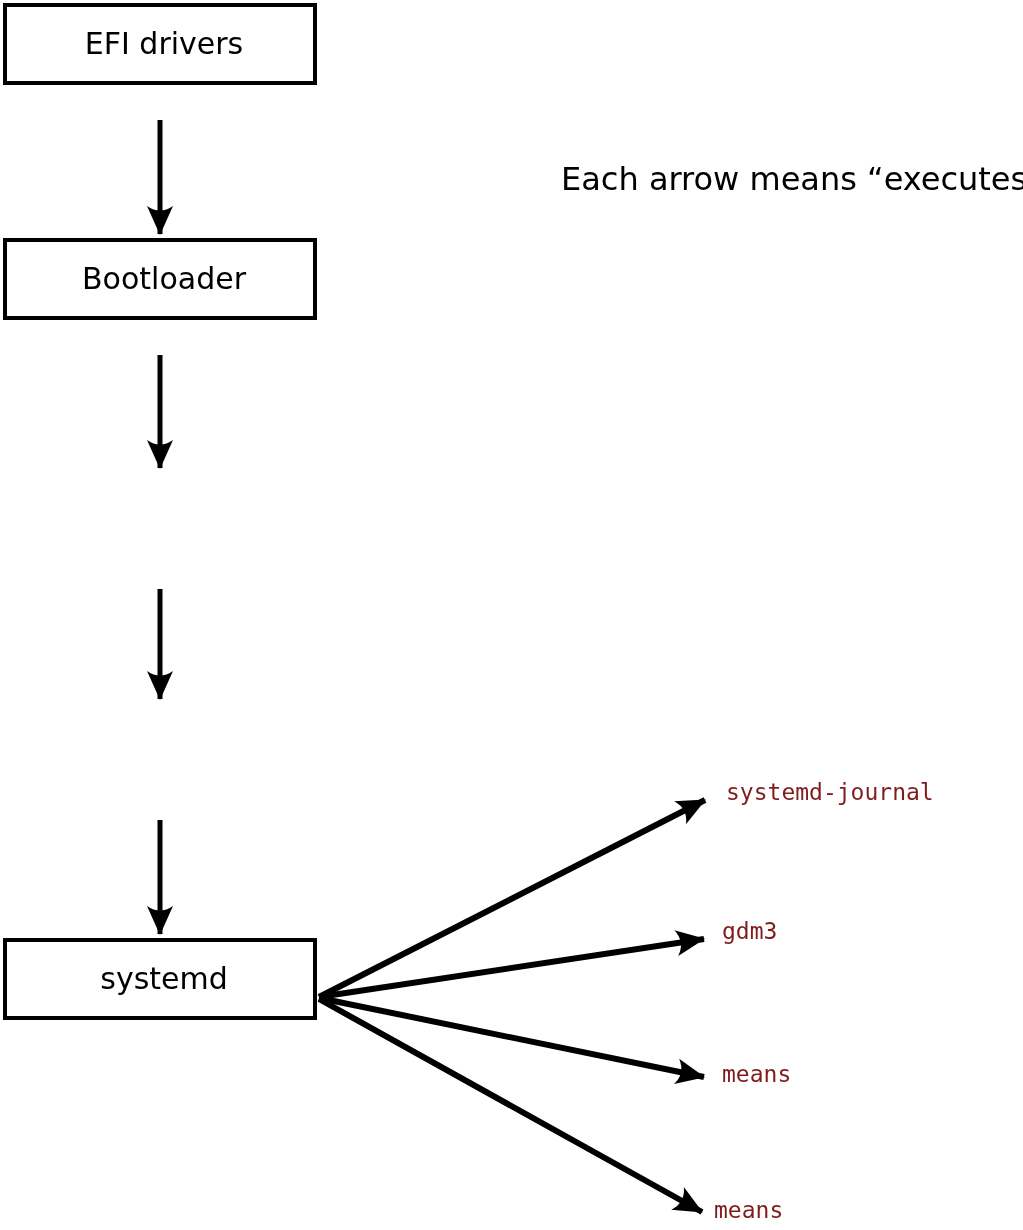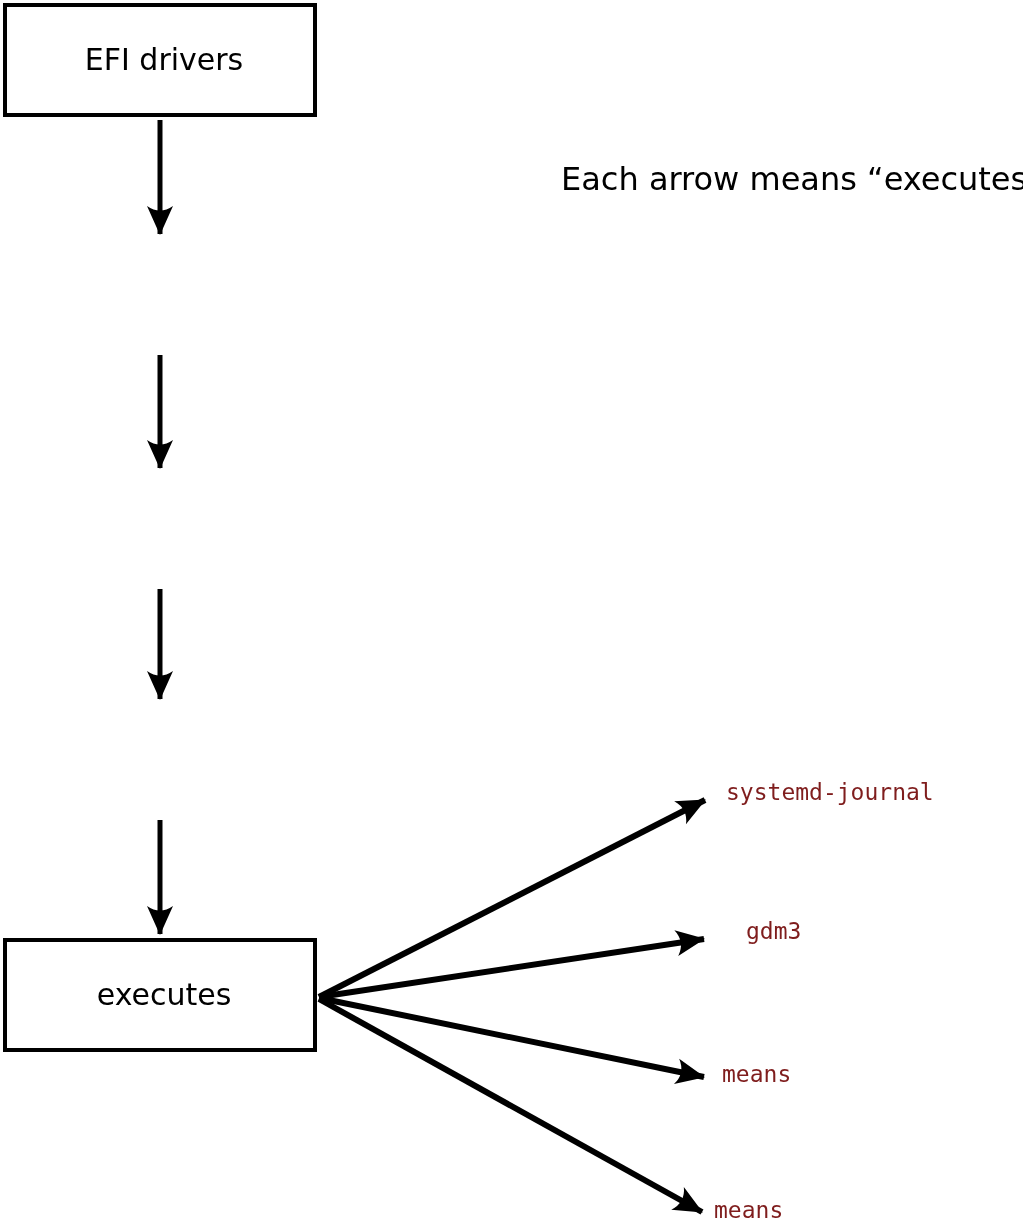--- a/index.html
+++ b/index.html
@@ -13,21 +13,21 @@
     height: 1230px;
     background: #ffffff;
     overflow: hidden;
     font-family: "DejaVu Sans", "Liberation Sans", sans-serif;
     color: #000000;
   }
   .node-box {
     position: absolute;
     left: 3px;
     width: 314px;
-    height: 114px;
+    height: 82px;
     box-sizing: border-box;
     border: 4px solid #000000;
     background: #ffffff;
     display: flex;
     align-items: center;
     justify-content: center;
     padding-left: 8px;
   }
   .node-label {
     font-size: 30px;
@@ -80,30 +80,33 @@
     <line x1="319" y1="997" x2="705" y2="800" stroke-width="6" marker-end="url(#ah)"></line>
     <line x1="319" y1="997" x2="704" y2="939" stroke-width="6" marker-end="url(#ah)"></line>
     <line x1="319" y1="998" x2="704" y2="1077" stroke-width="6" marker-end="url(#ah)"></line>
     <line x1="319" y1="999" x2="702" y2="1212" stroke-width="6" marker-end="url(#ah)"></line>
   </svg>
 
   <div class="node-box" style="top:3px">
     <span class="node-label">EFI drivers</span>
   </div>
 
+  <div class="node-box" style="top:238px">
+    <span class="node-label">Bootloader</span>
+  </div>
 
 
 
   <div class="node-box" style="top:938px">
-    <span class="node-label">executes</span>
+    <span class="node-label">systemd</span>
   </div>
 
   <div class="note-text">Each arrow means “executes”.</div>
 
   <div class="svc-label" style="left:726px; top:773px">systemd-journal</div>
 
-  <div class="svc-label" style="left:746px; top:912px">gdm3</div>
+  <div class="svc-label" style="left:722px; top:912px">gdm3</div>
 
   <div class="svc-label" style="left:722px; top:1055px">means</div>
 
   <div class="svc-label" style="left:714px; top:1191px">means</div>
 
 </div>
 
 </body></html>

